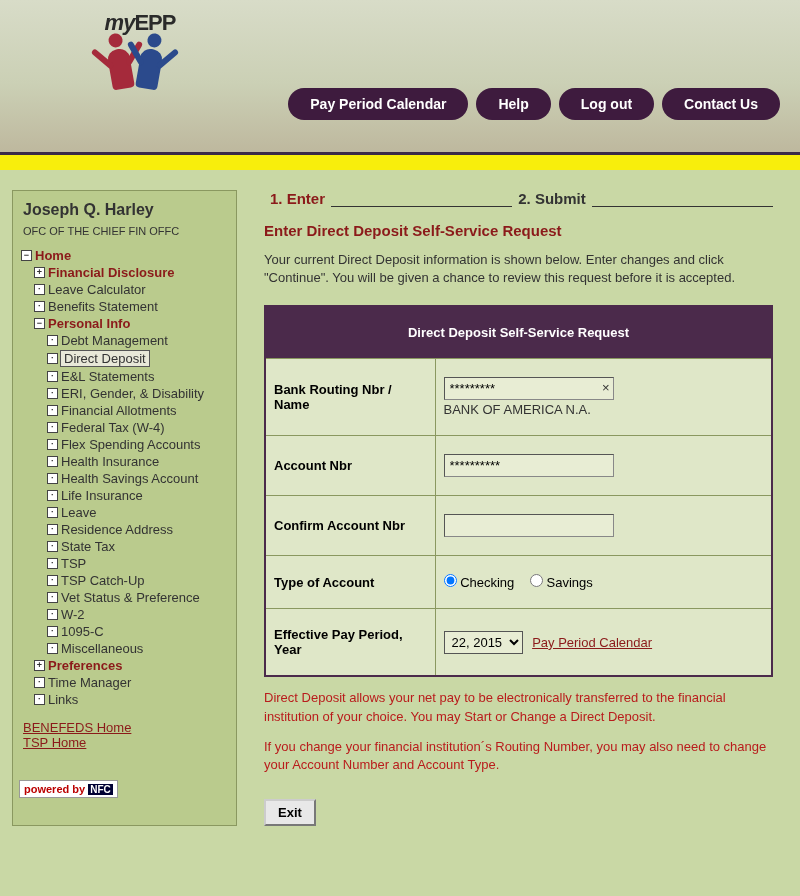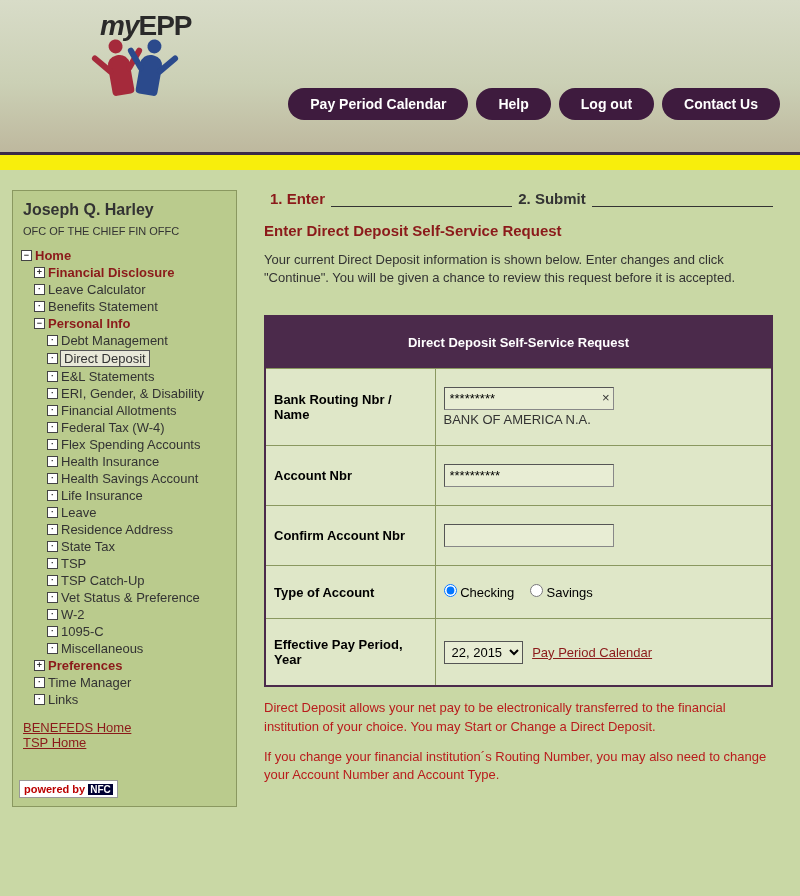--- a/index.html
+++ b/index.html
@@ -1,20 +1,20 @@
 <!DOCTYPE html>
 <html><head>
 <meta charset="utf-8">
 <style>
 *{margin:0;padding:0;box-sizing:border-box;font-family:Arial,Helvetica,sans-serif}
 body{width:800px;height:896px;background:#c9d8a5;overflow:hidden}
 .banner{height:155px;background:linear-gradient(to bottom,#d8dcc8 0%,#cbd0b5 55%,#beb89e 100%);position:relative;border-bottom:3px solid #3a2948}
 .banner::after{content:"";position:absolute;bottom:-18px;left:0;right:0;height:15px;background:#f8ee0c}
 .logo{position:absolute;left:100px;top:10px;width:80px;height:110px}
-.logo-text{font-family:Georgia,serif;font-size:28px;font-weight:bold;color:#2a2a2a;text-align:center;letter-spacing:-1px}
+.logo-text{font-family:Georgia,serif;font-size:22px;font-weight:bold;color:#2a2a2a;text-align:center;letter-spacing:-1px}
 .logo-text .my{font-style:italic}
 .logo-figs{position:relative;height:75px;margin-top:-3px}
 .fig{position:absolute;width:30px;height:65px}
 .fig.red{left:5px;transform:rotate(-10deg)}
 .fig.blue{left:35px;transform:rotate(10deg)}
 .fig-head{width:14px;height:14px;border-radius:50%;margin:0 auto}
 .fig-body{width:22px;height:40px;margin:2px auto 0;border-radius:10px 10px 4px 4px}
 .fig.red .fig-head,.fig.red .fig-body{background:#a52a3b}
 .fig.blue .fig-head,.fig.blue .fig-body{background:#2b4a8c}
 .arm{position:absolute;width:6px;height:26px;top:10px;border-radius:3px}
@@ -41,21 +41,21 @@
 .ext-links a{display:block;color:#8b1a1a;font-size:13px;text-decoration:underline;cursor:pointer}
 .powered{margin-top:30px;background:#fff;border:1px solid #999;padding:2px 4px;display:inline-block;font-size:11px;font-weight:bold;color:#b00}
 .powered .nfc{background:#003;color:#fff;padding:0 2px;font-size:10px}
 .main{flex:1;padding:0 15px}
 .steps{display:flex;align-items:flex-end;margin-bottom:15px}
 .step{font-size:15px;font-weight:bold;padding:0 6px}
 .step.active{color:#8b1a1a}
 .step.inactive{color:#333}
 .step-line{flex:1;height:1px;background:#333}
 .page-title{color:#8b1a1a;font-weight:bold;font-size:15px;margin-bottom:12px}
-.intro{font-size:13px;color:#333;margin-bottom:28px;line-height:1.4}
+.intro{font-size:13px;color:#333;margin-bottom:18px;line-height:1.4}
 .form-table{border:2px solid #4b2a4b;background:#dfe7c8;width:100%;border-collapse:collapse}
 .form-header{background:#4b2a4b;color:#fff;text-align:center;font-weight:bold;font-size:14px;padding:4px}
 .form-table td{border:1px solid #8a9860;padding:18px 8px;font-size:13px;vertical-align:middle}
 .form-table td.lbl{font-weight:bold;width:170px}
 .txt-input{background:#e8edd4;border:1px solid #888;border-top:1px solid #555;border-left:1px solid #555;padding:3px 5px;font-size:13px;width:170px}
 .bank-name{font-size:13px;color:#333;margin-top:2px}
 .radio-row label{font-size:13px;margin-right:12px}
 .sel{background:#e8edd4;border:1px solid #555;font-size:13px;padding:2px 3px}
 .pp-link{color:#8b1a1a;text-decoration:underline;font-size:13px;margin-left:6px;cursor:pointer}
 .btn-row{text-align:center;padding:10px 0}
@@ -262,14 +262,15 @@
           <select class="sel"><option>22, 2015</option></select>
           <a class="pp-link">Pay Period Calendar</a>
         </td>
       </tr>
     </tbody>
       </table>
 
     <div class="info">Direct Deposit allows your net pay to be electronically transferred to the financial institution of your choice. You may Start or Change a Direct Deposit.</div>
     <div class="info">If you change your financial institution´s Routing Number, you may also need to change your Account Number and Account Type.</div>
 
+    <div class="exit-row"><button class="btn">Exit</button></div>
   </div>
 </div>
 
 </body></html>

